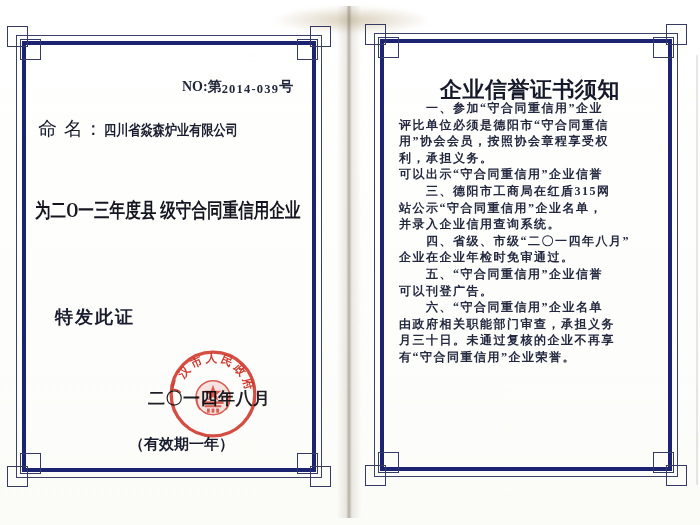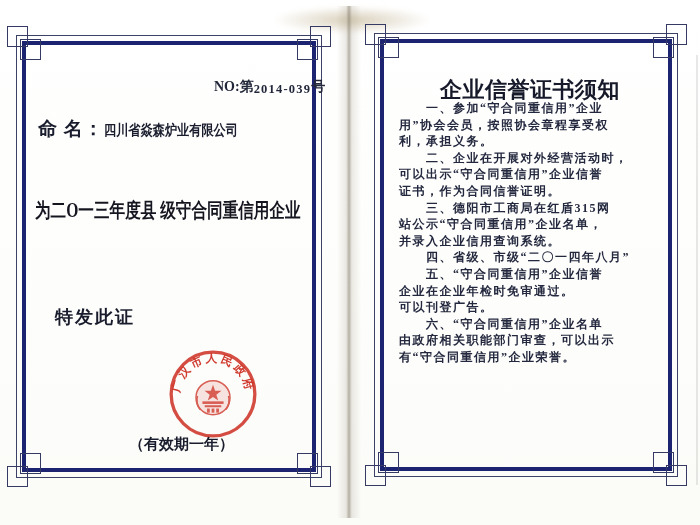--- a/index.html
+++ b/index.html
@@ -36,24 +36,24 @@
   .page-right{left:374px;top:33px;width:304px;height:444px;}
 
   
   .sq{position:absolute;width:19px;height:19px;border:1.7px solid #343a63;background:transparent;}
   .sq.tl1{top:-10px;left:-10px}.sq.tl2{top:3px;left:3px}
   .sq.tr1{top:-10px;right:-10px}.sq.tr2{top:3px;right:3px}
   .sq.bl1{bottom:-10px;left:-10px}.sq.bl2{bottom:3px;left:3px}
   .sq.br1{bottom:-10px;right:-10px}.sq.br2{bottom:3px;right:3px}
 
   
-  .serial{position:absolute;left:165px;top:42px;font-weight:bold;font-size:14px;color:#23273a;white-space:pre;margin-left:32px;}
+  .serial{position:absolute;left:165px;top:42px;font-weight:bold;font-size:14px;color:#23273a;white-space:pre;}
   .serial .num{font-size:12.5px;letter-spacing:1.2px;position:relative;top:1.5px;}
   .name-row{position:absolute;left:21px;top:80px;color:#191c2c;white-space:pre;}
-  .name-row .label{font-size:19px;font-weight:bold;letter-spacing:1px;}
+  .name-row .label{font-size:19px;font-weight:normal;letter-spacing:1px;}
   .name-row .company{display:inline-block;font-size:14.5px;font-weight:bold;transform:scaleX(.84);transform-origin:0 70%;letter-spacing:0;}
   .award{
     position:absolute;left:18px;top:161px;font-size:20px;font-weight:bold;color:#14151f;
     white-space:pre;transform:scaleX(.78);transform-origin:0 50%;
   }
   .issue{position:absolute;left:38px;top:269px;font-size:18px;font-weight:bold;letter-spacing:2px;color:#191c2c;}
   .dateline{position:absolute;left:131px;top:351px;font-size:17px;font-weight:bold;letter-spacing:.5px;color:#1d1d26;z-index:2;white-space:pre;}
   .validity{position:absolute;left:112px;top:399px;font-size:15px;font-weight:bold;color:#191c2c;white-space:pre;}
   .seal{position:absolute;left:150px;top:312px;width:92px;height:92px;z-index:3;mix-blend-mode:multiply;opacity:.92;}
 
@@ -89,20 +89,21 @@
     <i class="sq br2"></i>
 
     <div class="serial"><span>NO:第</span><span class="num">2014-039</span><span>号</span></div>
 
     <div class="name-row"><span class="label">命 名：</span><span class="company">四川省焱森炉业有限公司</span></div>
 
     <div class="award">为二O一三年度县 级守合同重信用企业</div>
 
     <div class="issue">特发此证</div>
 
+    <div class="dateline">二〇一四年八月</div>
 
     <div class="validity">（有效期一年）</div>
 
     <svg class="seal" viewBox="0 0 100 100">
       <circle cx="50" cy="50" r="45.5" fill="none" stroke="#cf2a1e" stroke-width="3.6" opacity=".9"></circle>
       <path id="sealArc" d="M 16,63 A 36,36 0 1 1 84,63" fill="none"></path>
       <text font-size="12.5" font-weight="bold" fill="#cf2a1e" letter-spacing="3" font-family="&quot;Liberation Serif&quot;,&quot;DejaVu Serif&quot;,serif">
         <textPath href="#sealArc" startOffset="50%" text-anchor="middle">广汉市人民政府</textPath>
       </text>
       <g opacity=".82">
@@ -127,31 +128,31 @@
     <i class="sq tr2"></i>
     <i class="sq bl1"></i>
     <i class="sq bl2"></i>
     <i class="sq br1"></i>
     <i class="sq br2"></i>
 
     <h2 class="notice-title">企业信誉证书须知</h2>
 
     <div class="notice-body">
       <div class="bline">　　一、参加“守合同重信用”企业</div>
+      <div class="bline">评比单位必须是德阳市“守合同重信</div>
       <div class="bline">用”协会会员，按照协会章程享受权</div>
       <div class="bline">利，承担义务。</div>
-      <div class="bline">　　二、企业在开展对外经营活动时，</div>
       <div class="bline">可以出示“守合同重信用”企业信誉</div>
-      <div class="bline">证书，作为合同信誉证明。</div>
       <div class="bline">　　三、德阳市工商局在红盾315网</div>
       <div class="bline">站公示“守合同重信用”企业名单，</div>
       <div class="bline">并录入企业信用查询系统。</div>
       <div class="bline">　　四、省级、市级“二〇一四年八月”</div>
+      <div class="bline">企业在企业年检时免审通过。</div>
       <div class="bline">　　五、“守合同重信用”企业信誉</div>
-      <div class="bline">企业在企业年检时免审通过。</div>
       <div class="bline">可以刊登广告。</div>
       <div class="bline">　　六、“守合同重信用”企业名单</div>
-      <div class="bline">由政府相关职能部门审查，可以出示</div>
+      <div class="bline">由政府相关职能部门审查，承担义务</div>
+      <div class="bline">月三十日。未通过复核的企业不再享</div>
       <div class="bline">有“守合同重信用”企业荣誉。</div>
     </div>
   </section>
 
 </div>
 
 </body></html>

